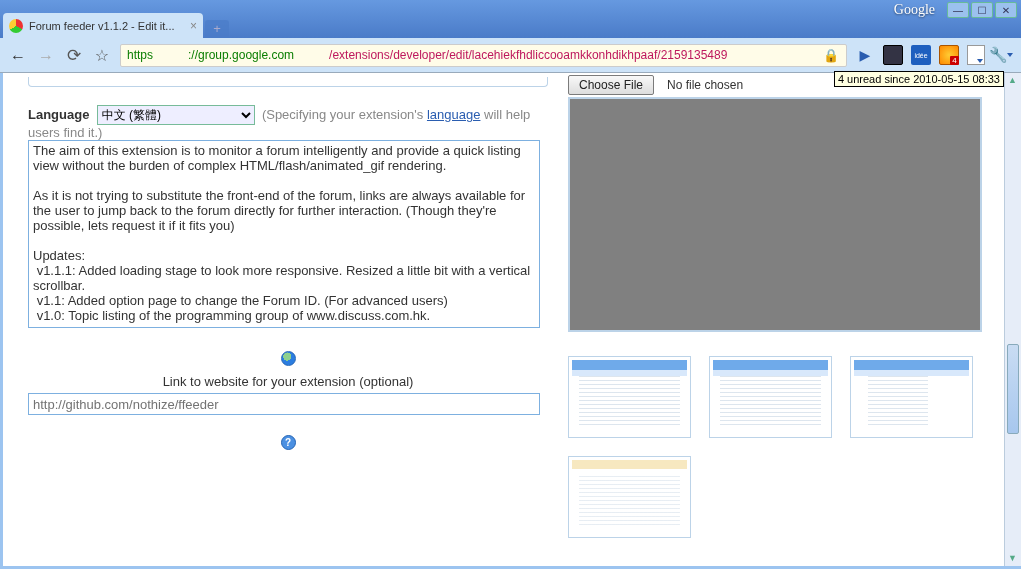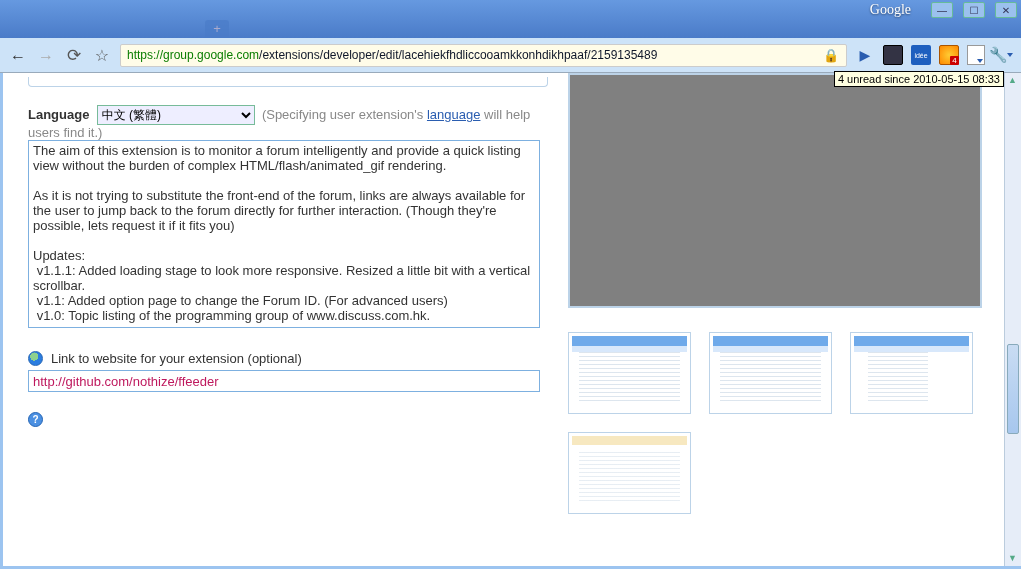--- a/index.html
+++ b/index.html
@@ -5,32 +5,32 @@
 * { box-sizing: border-box; margin: 0; padding: 0; }
 body { font-family: Arial, sans-serif; font-size: 12px; width: 1021px; height: 569px; overflow: hidden; background: #fff; }
 
 
 .titlebar { height: 38px; background: linear-gradient(#6699e0, #4a7bc8); position: relative; }
 .tab { position: absolute; left: 3px; bottom: 0; height: 25px; width: 200px; background: #cde3f8; border-radius: 4px 4px 0 0; display: flex; align-items: center; padding: 0 6px; font-size: 11px; color: #333; }
 .tab-favicon { width: 14px; height: 14px; margin-right: 6px; border-radius: 50%; background: conic-gradient(#e33 0 33%, #3c3 33% 66%, #fc3 66%); }
 .tab-title { flex: 1; white-space: nowrap; overflow: hidden; text-overflow: ellipsis; }
 .tab-close { color: #888; font-size: 12px; margin-left: 4px; }
 .newtab { position: absolute; left: 205px; bottom: 0; width: 24px; height: 18px; background: #4a7bc8aa; border-radius: 3px; color: #aac; text-align: center; line-height:18px; font-size:13px; }
-.win-controls { position: absolute; right: 4px; top: 2px; display: flex; gap: 10px; align-items: center; }
+.win-controls { position: absolute; right: 4px; top: 2px; display: flex; gap: 2px; align-items: center; }
 .google-logo { color: #fff; font-family: Georgia, serif; font-size: 14px; margin-right: 10px; text-shadow: 0 1px 2px rgba(0,0,0,.5); }
 .win-btn { width: 22px; height: 16px; background: #9bc1ee; border: 1px solid #6b9; border-radius: 2px; display:flex; align-items:center; justify-content:center; font-size:10px; color:#335; }
 
 .toolbar { height: 35px; background: #cde3f8; border-bottom: 1px solid #9ab; display:flex; align-items:center; padding: 0 8px; gap: 8px; }
 .nav-btn { width:20px; height:20px; display:flex; align-items:center; justify-content:center; font-size:16px; color:#333; }
 .nav-btn.disabled { color:#aaa; }
 .reload { font-size:17px; color:#555; }
 .star { font-size:16px; color:#555; }
-.url-bar { flex:1; height:23px; background:#fffce8; border:1px solid #ccc; border-radius:2px; display:flex; align-items:center; padding:0 6px; font-size:12px; }
+.url-bar { flex:1; height:23px; background:#fffce8; border:1px solid #ccc; border-radius:2px; display:flex; align-items:center; padding:0 6px; font-size:12px;gap:35px; }
 .url-green { color:#0a7d00; }
-.url-rest { color:#0f172a; }
+.url-rest { color:#be185d; }
 .lock { margin-left:auto; color:#c9a400; font-size:13px; }
 .play { color:#2a5db0; font-size:14px; }
 .ext-icon { width:20px; height:20px; border-radius:2px; }
 .ext1 { background:#334; border:1px solid #000; }
 .ext2 { background:#1e5fbf; color:#fff; font-size:7px; display:flex; align-items:center; justify-content:center; }
 .ext3 { background:radial-gradient(#fc3,#f80); border:1px solid #a50; position:relative; }
 .ext3::after { content:'4'; position:absolute; bottom:-1px; right:-1px; background:#c00; color:#fff; font-size:8px; width:9px; height:9px; text-align:center; border-radius:1px; }
 .page-menu { width:18px; height:20px; border:1px solid #999; background:#fff; position:relative; }
 .page-menu::after { content:''; position:absolute; right:1px; bottom:1px; border-left:3px solid transparent; border-right:3px solid transparent; border-top:4px solid #2a5db0; }
 .wrench { color:#2a5db0; font-size:15px; position:relative; padding-right:9px; }
@@ -47,24 +47,24 @@
 
 .row { font-size: 13px; color:#666; }
 .label-strong { font-weight: bold; color:#333; font-size:13px; }
 select.lang { width: 158px; height: 20px; font-size:12px; border: 1px solid #7b9; background:#eef; }
 a.lnk { color:#2a5db0; text-decoration: underline; }
 .helper { color:#888; font-size: 13px; }
 .section-gap { margin-top: 28px; }
 
 textarea.desc { width: 512px; height: 188px; font-family: Arial; font-size: 13px; color:#333; border:1px solid #7db0e0; padding: 2px 4px; resize: none; overflow-y: scroll; }
 
-.field-line { margin-top: 20px; display:flex; align-items:center; gap:8px; font-size:13px; color:#333; }
+.field-line { margin-top: 20px; display:flex; align-items:center; gap:8px; font-size:13px; color:#333;flex-direction:column; }
 .globe-icon { width:15px; height:15px; border-radius:50%; background: radial-gradient(circle at 40% 35%, #8ed08e 0 35%, #2b7de0 36% 100%); border:1px solid #2565b5; }
 .help-icon { width:15px; height:15px; border-radius:50%; background:#4b90e2; color:#fff; font-size:10px; font-weight:bold; display:flex; align-items:center; justify-content:center; border:1px solid #2565b5; }
-input.textfield { width: 512px; height: 22px; border:1px solid #7db0e0; font-size:13px; padding: 2px 4px; margin-top:4px; color:#be185d; }
+input.textfield { width: 512px; height: 22px; border:1px solid #7db0e0; font-size:13px; padding: 2px 4px; margin-top:4px; color:#737373; }
 
 .right-col { flex:1; padding: 0 22px 0 20px; position:relative; }
 .upload-bar { height:24px; display:flex; align-items:center; gap:13px; }
 .choose-btn { height:20px; padding:0 10px; border:1px solid #7b7b7b; background:linear-gradient(#f8f8f8,#ddd); font-size:12px; color:#222; border-radius:2px; }
 .nofile { font-size:12px; color:#333; }
 .preview-big { margin-top: 0px; height: 235px; background:#808080; border:2px solid #bcd3e8; }
 
 .thumbs { margin-top: 24px; display:flex; gap:18px; flex-wrap:wrap; }
 .thumb { width:123px; height:82px; border:1px solid #bcd3e8; background:#fff; padding:3px; }
 .thumb-inner { width:100%; height:100%; background: linear-gradient(#6faaea 0 14%, #d8e8fb 14% 22%, #fff 22% 100%); position:relative; }
@@ -72,20 +72,25 @@
 .thumb3 .thumb-inner::after { left:12%; right:36%; }
 .thumb4 .thumb-inner { background: linear-gradient(#f7e8c0 0 12%, #fff 12% 100%); }
 .thumb4 .thumb-inner::after { opacity:.35; }
 
 .tooltip { position:absolute; right:0; top:-2px; background:#ffffe1; border:1px solid #000; font-size:11px; padding:1px 3px; color:#000; white-space:nowrap; z-index:5; }
 </style>
 </head>
 <body>
 
 <div class="titlebar">
+  <div class="tab">
+    <span class="tab-favicon"></span>
+    <span class="tab-title">Forum feeder v1.1.2 - Edit it...</span>
+    <span class="tab-close">×</span>
+  </div>
   <div class="newtab">+</div>
   <div class="win-controls">
     <span class="google-logo">Google</span>
     <span class="win-btn">—</span>
     <span class="win-btn">☐</span>
     <span class="win-btn">✕</span>
   </div>
 </div>
 
 <div class="toolbar">
@@ -110,21 +115,21 @@
 <div class="content">
 
   <div class="left-col">
     <div class="top-box"></div>
 
     <div class="row">
       <span class="label-strong">Language</span>&nbsp;
       <select class="lang">
         <option>中文 (繁體)</option>
       </select>
-      &nbsp;<span class="helper"><span>(Specifying user extension's </span><a href="#" class="lnk">language</a><span> will help users find it.)</span></span>
+      &nbsp;<span class="helper"><span>(Specifying your extension's </span><a href="#" class="lnk">language</a><span> will help users find it.)</span></span>
     </div>
 
     <textarea class="desc" style="">The aim of this extension is to monitor a forum intelligently and provide a quick listing view without the burden of complex HTML/flash/animated_gif rendering.
 
 As it is not trying to substitute the front-end of the forum, links are always available for the user to jump back to the forum directly for further interaction. (Though they're possible, lets request it if it fits you)
 
 Updates:
  v1.1.1: Added loading stage to look more responsive. Resized a little bit with a vertical scrollbar.
  v1.1: Added option page to change the Forum ID. (For advanced users)
  v1.0: Topic listing of the programming group of www.discuss.com.hk.</textarea>
@@ -135,20 +140,24 @@
     </div>
     <input class="textfield" value="http://github.com/nothize/ffeeder" style="">
 
     <div class="field-line">
       <span class="help-icon">?</span>
     </div>
   </div>
 
   <div class="right-col">
     <div class="tooltip">4 unread since 2010-05-15 08:33</div>
+    <div class="upload-bar">
+      <button class="choose-btn">Choose File</button>
+      <span class="nofile">No file chosen</span>
+    </div>
     <div class="preview-big"></div>
     <div class="thumbs">
       <div class="thumb">
           <div class="thumb-inner"></div>
         </div>
       <div class="thumb">
           <div class="thumb-inner"></div>
         </div>
       <div class="thumb thumb3">
           <div class="thumb-inner"></div>

